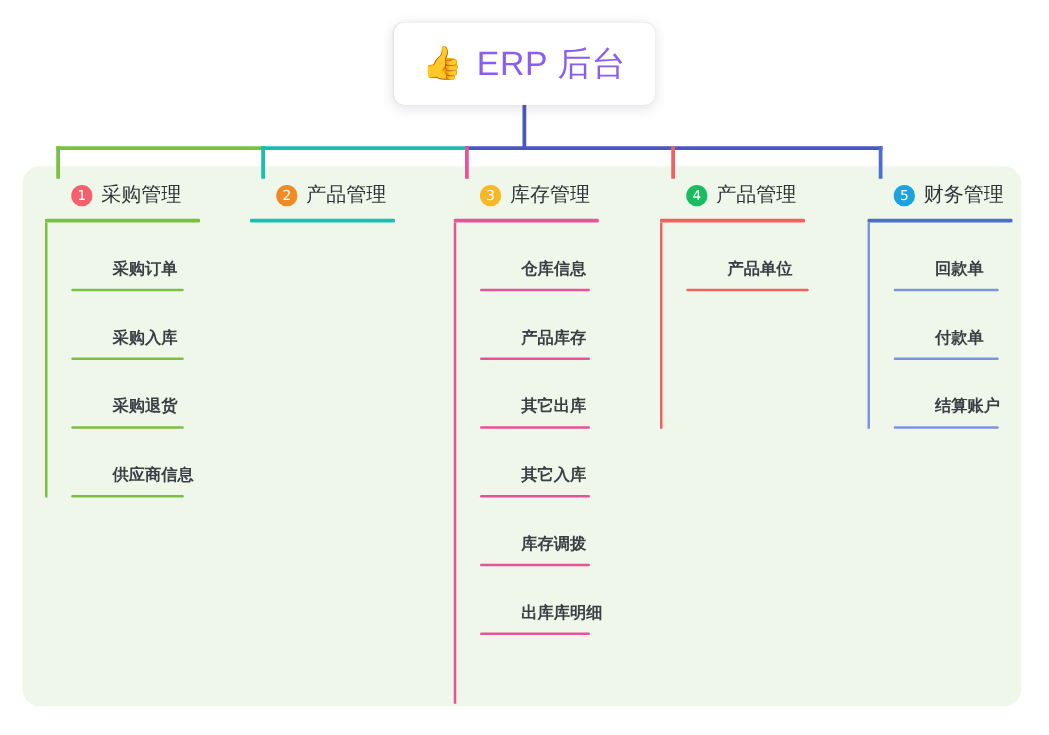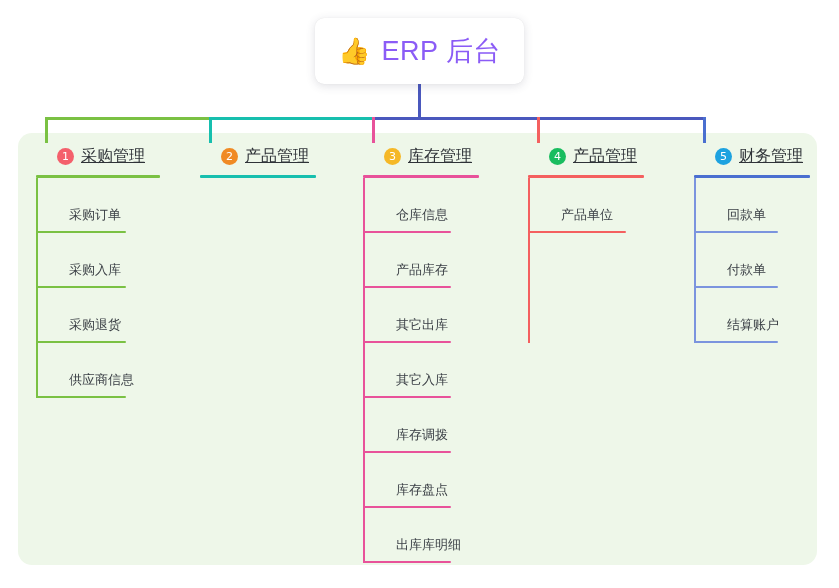--- a/index.html
+++ b/index.html
@@ -84,32 +84,33 @@
     font-size: 11px;
     line-height: 17px;
     text-align: center;
     font-family: "DejaVu Sans", sans-serif;
     flex: none;
   }
   .branch-title {
     font-size: 16px;
     color: #2f3338;
     white-space: nowrap;
-    text-decoration: underline;
   }
   .branch-underline {
     height: 3px;
     margin-top: 6px;
     border-radius: 1px;
   }
 
   
   .leaves {
     position: relative;
     margin-top: 0;
+    padding-left: 21px;
+    font-weight: bold;
   }
   .leaf-spine {
     position: absolute;
     left: 0px;
     top: 0;
     width: 2px;
   }
   .leaf {
     position: relative;
     height: 55px;
@@ -209,24 +210,20 @@
           </div>
           <div class="leaf">
             <span class="leaf-label">其它入库</span>
             <div class="leaf-underline" style="background: rgb(232, 82, 154); width: 88px;"></div>
           </div>
           <div class="leaf">
             <span class="leaf-label">库存调拨</span>
             <div class="leaf-underline" style="background: rgb(232, 82, 154); width: 88px;"></div>
           </div>
           <div class="leaf">
-            <span class="leaf-label">库存盘点</span>
-            <div class="leaf-underline" style="background: rgb(232, 82, 154); width: 88px;"></div>
-          </div>
-          <div class="leaf">
             <span class="leaf-label">出库库明细</span>
             <div class="leaf-underline" style="background: rgb(232, 82, 154); width: 88px;"></div>
           </div>
         </div>
       </div>
       <div class="branch" style="left: 528px; width: 116px;">
         <div class="branch-head">
           <span class="badge" style="background: rgb(25, 189, 95);">4</span>
           <span class="branch-title">产品管理</span>
         </div>

